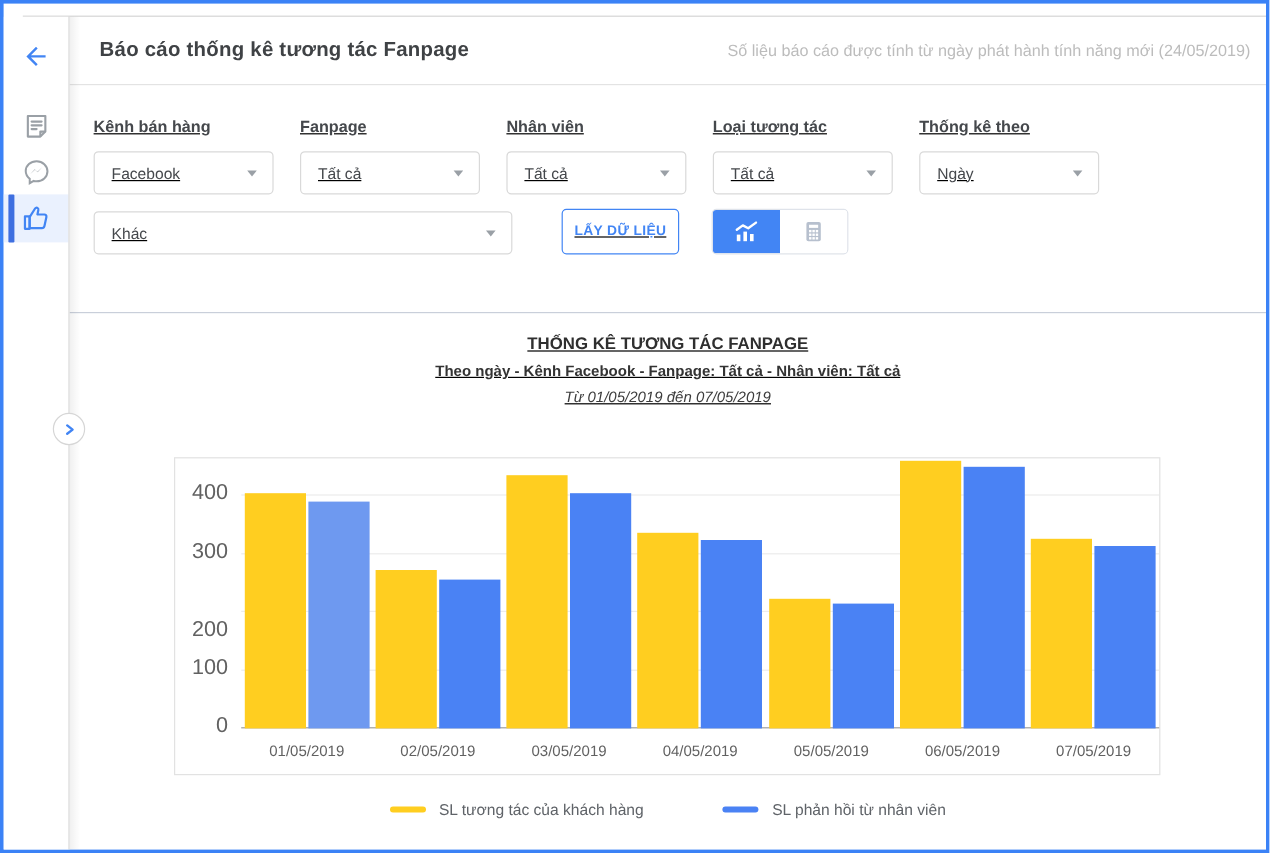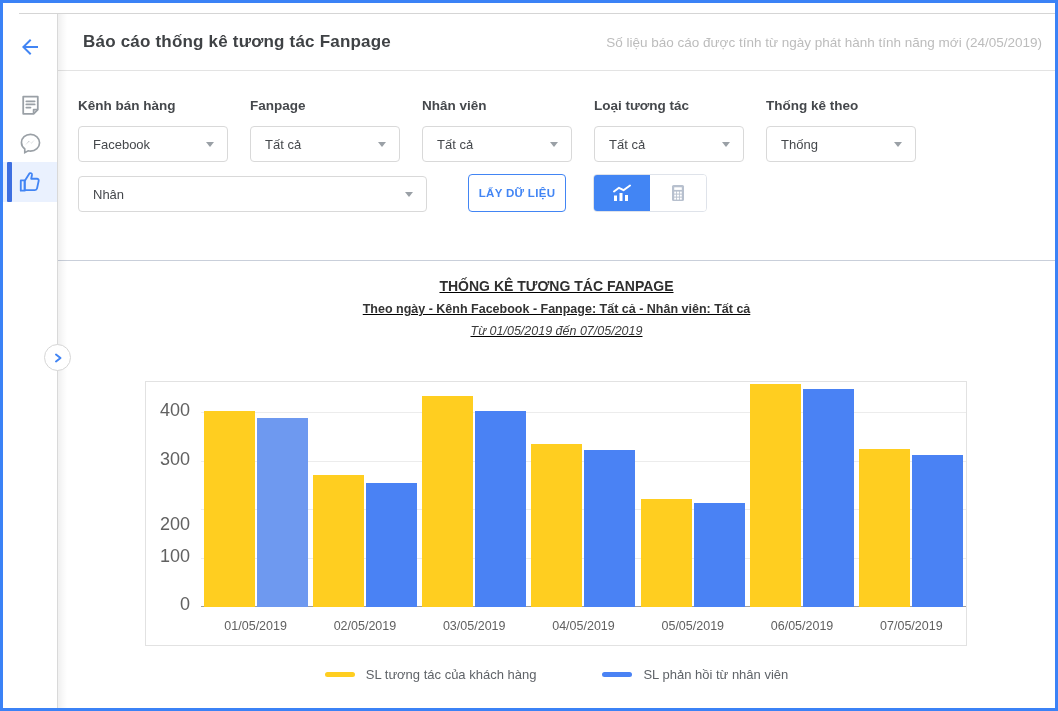--- a/index.html
+++ b/index.html
@@ -25,21 +25,21 @@
                 background:#fff; border:1px solid #d6d6d6; z-index:3;
                 display:flex; align-items:center; justify-content:center; cursor:pointer; }
 
   
   .main { position:absolute; left:55px; top:11px; right:0; bottom:0; display:flex; flex-direction:column; }
   .header { height:57px; border-bottom:1px solid #e3e3e3; display:flex; align-items:center;
             padding:0 13px 0 25px; flex:none; }
   .page-title { font-size:17px; font-weight:bold; color:#3f4245; letter-spacing:.2px; }
   .header-note { margin-left:auto; font-size:13.5px; color:#bcbcbc; }
 
-  .filters { flex:none; height:190px; padding:27px 0 0 20px; border-bottom:1px solid #c9cfda; }
+  .filters { flex:none; height:190px; padding:27px 0 0 20px; border-bottom:1px solid #c9cfda;text-decoration:underline; }
   .filter-row { display:flex; }
   .filter-group { width:150px; margin-right:22px; }
   .filter-group.wide { width:349px; margin-right:41px; }
   .filter-label { font-size:13.5px; font-weight:bold; color:#45484c; margin-bottom:13px; }
   .select { position:relative; height:36px; border:1px solid #d9d9d9; border-radius:4px; background:#fff;
             display:flex; align-items:center; padding:0 26px 0 14px; font-size:13px; color:#45484c; cursor:pointer; }
   .caret { position:absolute; right:13px; top:15px; width:0; height:0;
            border-left:4.5px solid transparent; border-right:4.5px solid transparent;
            border-top:5.5px solid #9aa0a6; }
   .row2 { margin-top:12px; display:flex; align-items:flex-end; }
@@ -142,30 +142,30 @@
         <div class="filter-group">
           <div class="filter-label">Loại tương tác</div>
           <div class="select">
             <span>Tất cả</span>
             <span class="caret"></span>
           </div>
         </div>
         <div class="filter-group">
           <div class="filter-label">Thống kê theo</div>
           <div class="select">
-            <span>Thống</span>
+            <span>Ngày</span>
             <span class="caret"></span>
           </div>
         </div>
       </div>
 
       <div class="row2">
         <div class="filter-group wide">
           <div class="select">
-            <span>Nhân</span>
+            <span>Khác</span>
             <span class="caret"></span>
           </div>
         </div>
         <button class="get-data-btn">LẤY DỮ LIỆU</button>
         <div class="view-toggle">
           <div class="toggle-cell active">
             <svg width="24" height="24" viewBox="0 0 24 24">
               <polyline points="4,10.5 9,6.8 13.5,9.2 20,4.5" fill="none" stroke="#fff" stroke-width="2" stroke-linecap="round" stroke-linejoin="round"></polyline>
               <rect x="4" y="14.5" width="3" height="5.5" fill="#fff"></rect>
               <rect x="9.5" y="12" width="3" height="8" fill="#fff"></rect>

